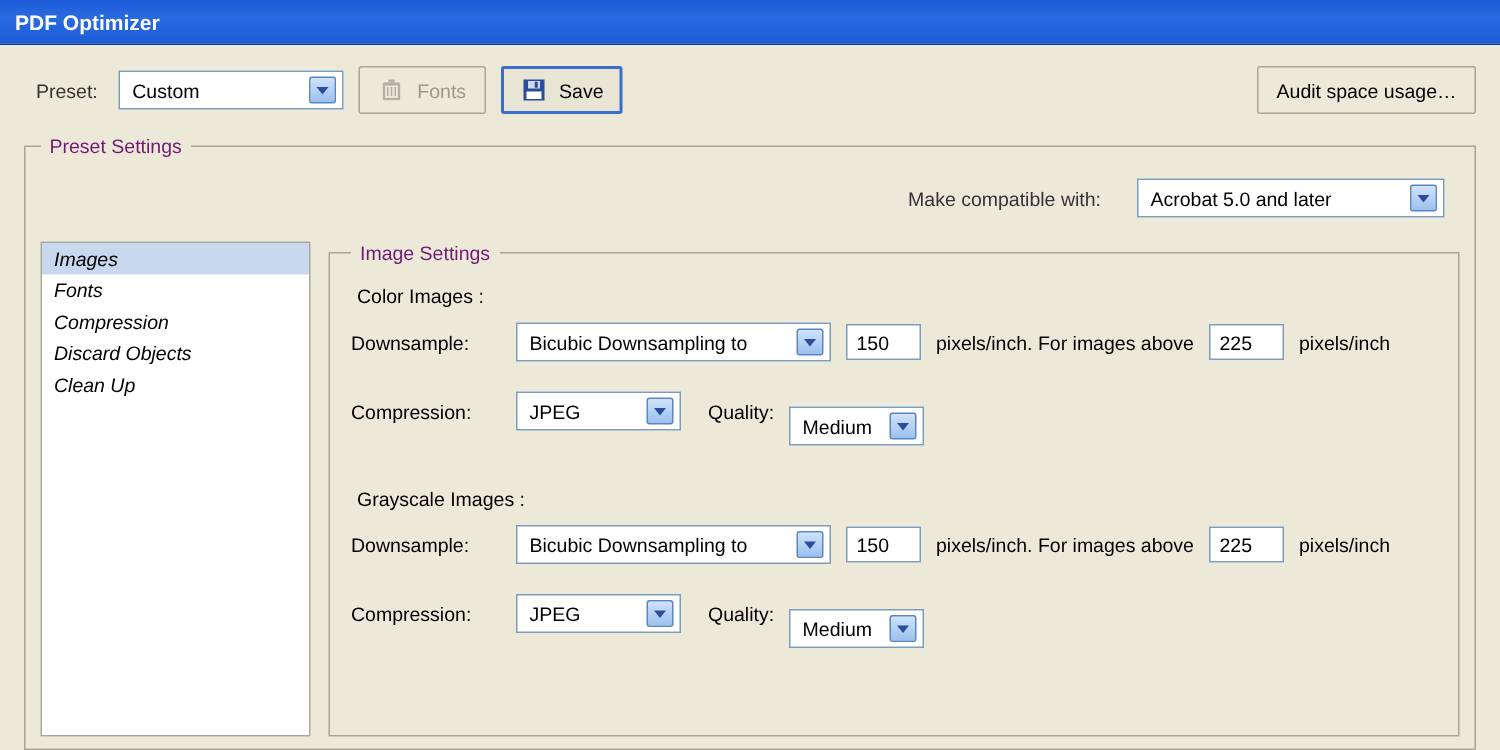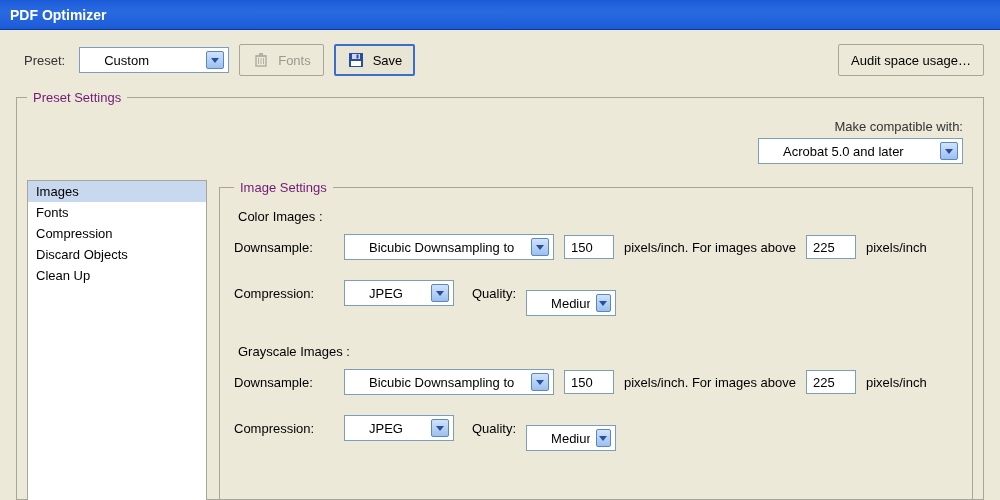--- a/index.html
+++ b/index.html
@@ -25,21 +25,21 @@
       gap: 10px;
       padding: 14px 16px;
     }
     .label { color: #333; }
     .preset-label { margin-right: 4px; margin-left: 8px; }
     .dropdown {
       display: inline-flex; align-items: center; justify-content: space-between;
       height: 26px;
       background: #fff;
       border: 1px solid #7b9ebd;
-      padding: 0 4px 0 24px;
+      padding: 0 4px 0 8px;
       font-family: inherit; font-size: 13px;
       cursor: pointer;
     }
     .dropdown .dd-text { white-space: nowrap; overflow: hidden; }
     .dd-btn {
       width: 18px; height: 18px;
       background: linear-gradient(to bottom, #cfe3fb, #9cc0ee);
       border: 1px solid #5b86c2;
       display: flex; align-items: center; justify-content: center;
       margin-left: 6px;
@@ -75,39 +75,39 @@
       padding: 10px 10px 10px 10px;
       position: relative;
       height: 410px;
     }
     fieldset legend {
       color: #701a75;
       padding: 0 6px;
       font-size: 13px;
     }
     .compat-row {
-      display: flex; align-items: flex-end; justify-content: flex-end;
-      gap: 4px;
+      display: flex; align-items: center; justify-content: flex-end;
+      gap: 24px;
       padding: 4px 10px 16px 10px;
-      flex-direction: column;
     }
     .main-area {
       display: flex; gap: 12px;
       height: 330px;
     }
     .category-list {
       width: 180px; height: 100%;
       background: #fff;
       border: 1px solid #a7a69a;
       overflow: hidden;
     }
     .category-list .cat-item {
       padding: 3px 8px;
       cursor: pointer;
       white-space: nowrap;
+      font-style: italic;
     }
     .category-list .cat-item.selected {
       background: #c8d8ef;
     }
     fieldset.image-settings {
       border: 1px solid #a7a69a;
       flex: 1;
       padding: 8px 14px;
       overflow: hidden;
     }

